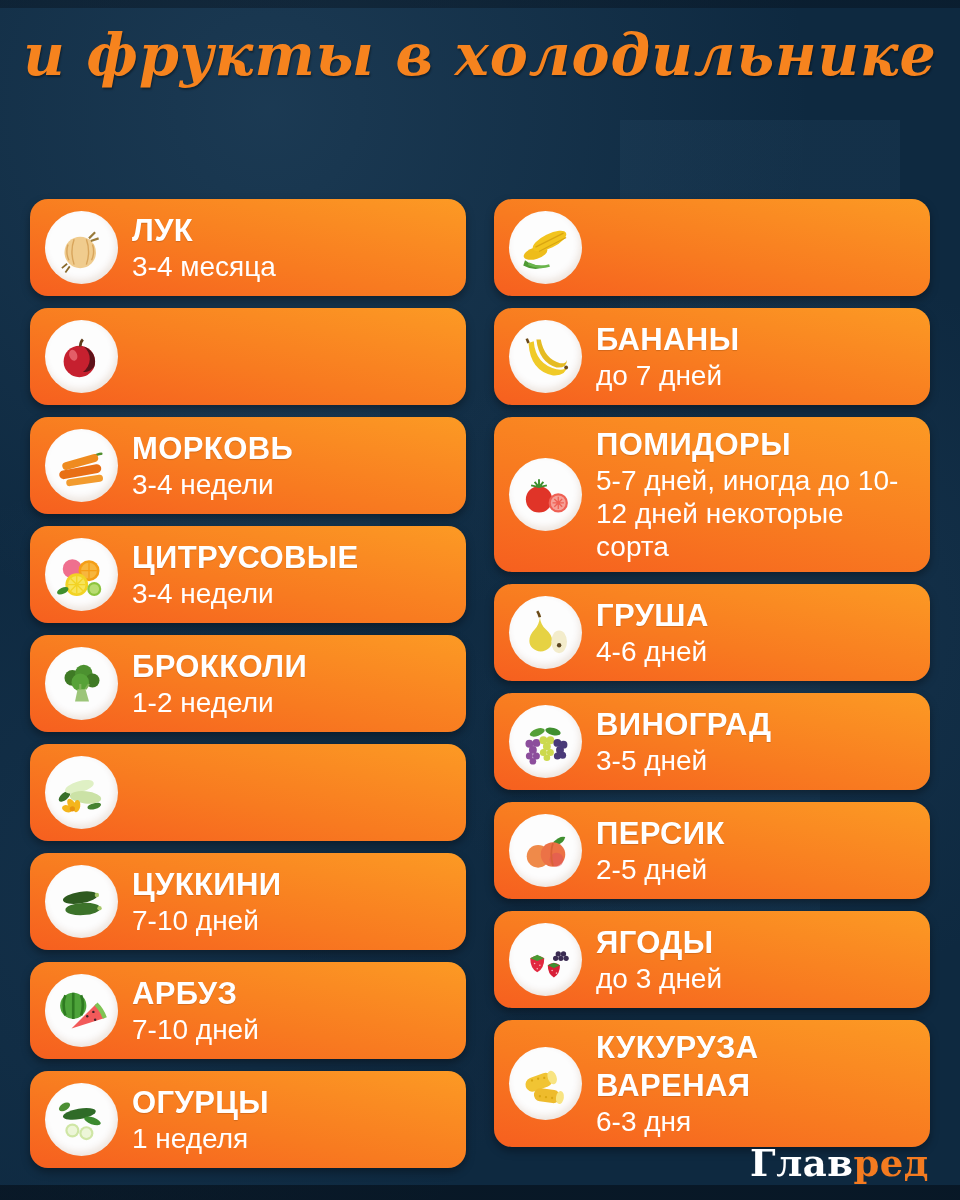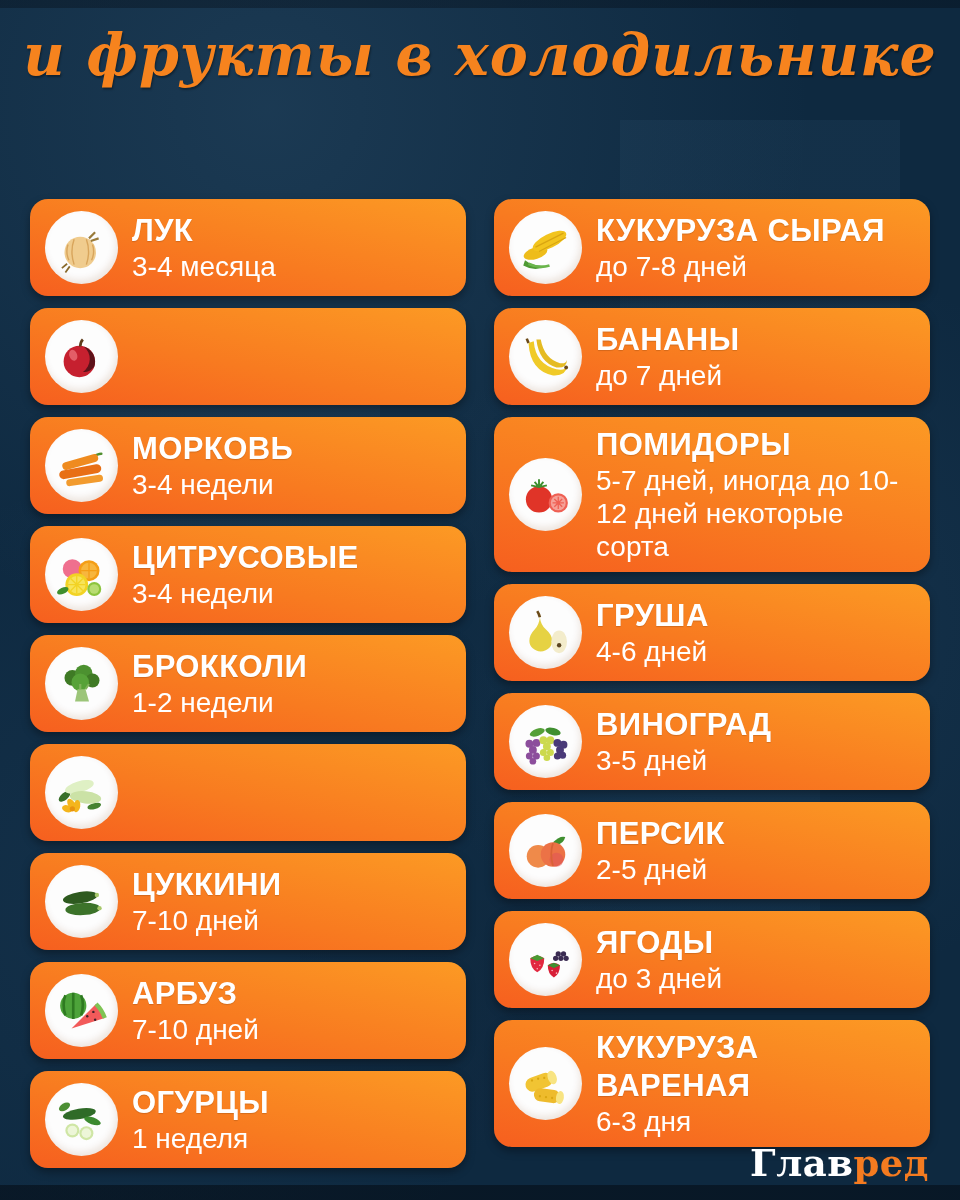--- a/index.html
+++ b/index.html
@@ -221,24 +221,20 @@
       <div class="card">
         <div class="circle">
           <svg viewBox="0 0 64 64">
             <path d="M8 46q10 8 26 6-14 8-28 0z" fill="#4e9a34"></path>
             <ellipse cx="20" cy="38" rx="14" ry="6.5" fill="#eebc1a" transform="rotate(-18 20 38)"></ellipse>
             <ellipse cx="36" cy="24" rx="21" ry="8" fill="#f2c41e" transform="rotate(-26 36 24)"></ellipse>
             <path d="M20 31L52 15M24 36L55 20" stroke="#d9a612" stroke-width="1.5"></path>
             <path d="M12 50q12 6 24 2" stroke="#6ab54c" stroke-width="3" fill="none"></path>
           </svg>
         </div>
-        <div class="texts">
-          <div class="name">КУКУРУЗА СЫРАЯ</div>
-          <div class="duration">до 7-8 дней</div>
-        </div>
       </div>
       <div class="card">
         <div class="circle">
           <svg viewBox="0 0 64 64">
             <path d="M18 14Q20 40 44 46q10 2 12-4-1 12-16 11Q14 48 12 16z" fill="#f0ca28"></path>
             <path d="M26 12q4 22 22 27 7 1 8-4 0 10-12 9Q24 38 21 12z" fill="#e5bb22"></path>
             <path d="M12 16l-2-5" stroke="#6b4a18" stroke-width="3"></path>
             <circle cx="55" cy="44" r="2.2" fill="#6b4a18"></circle>
           </svg>
         </div>

